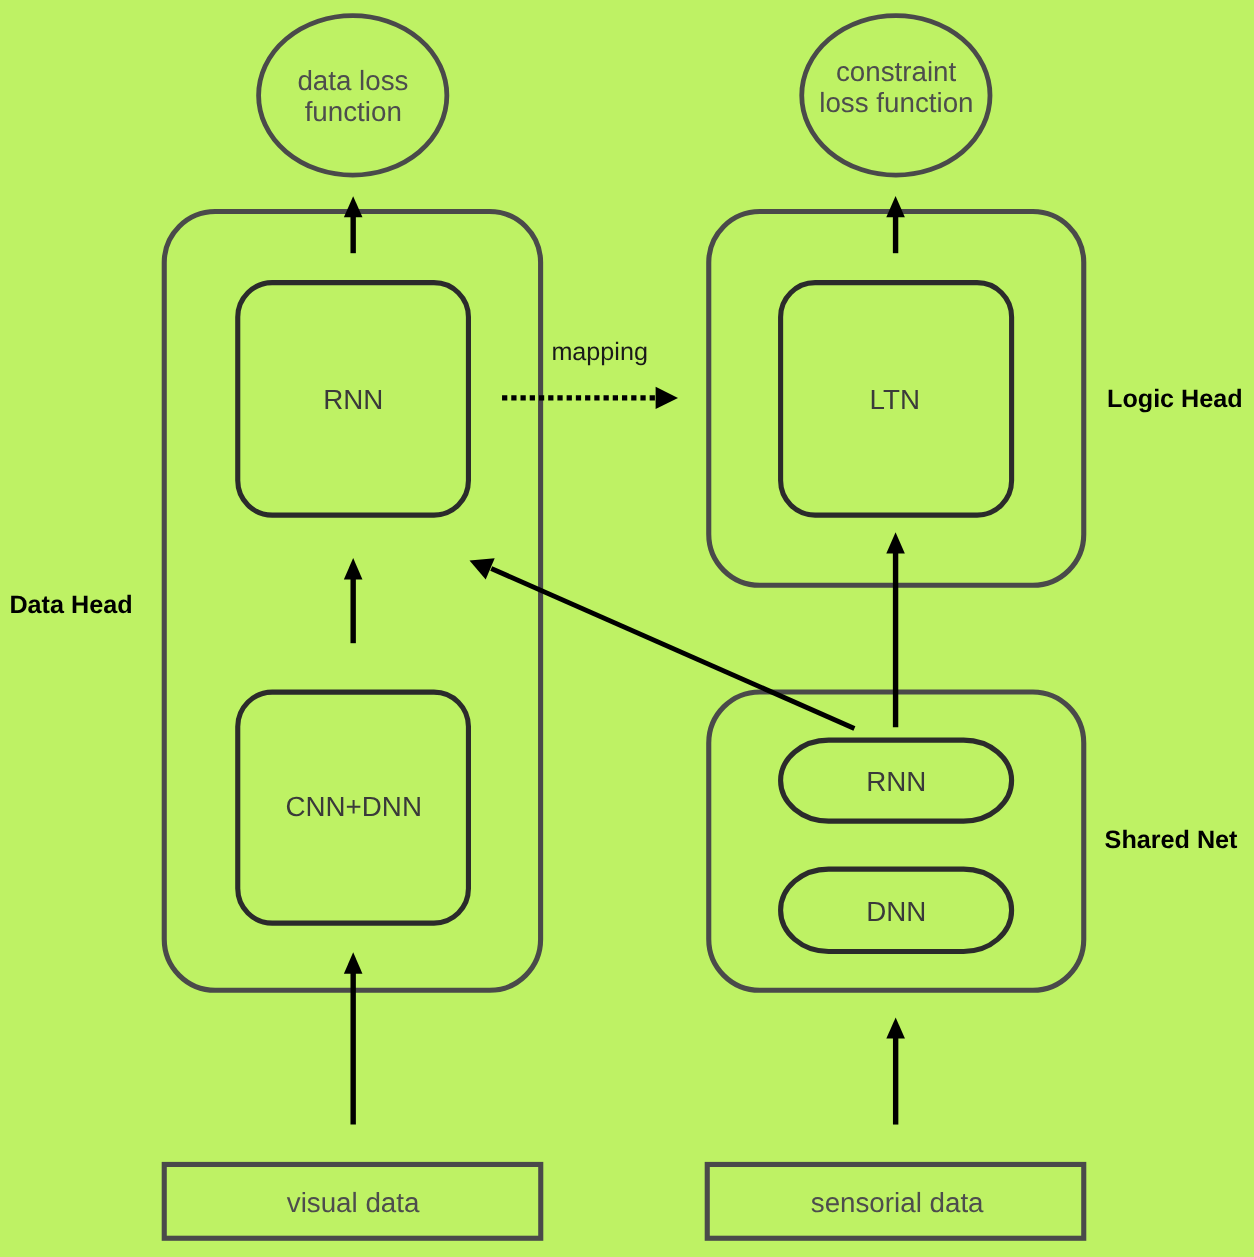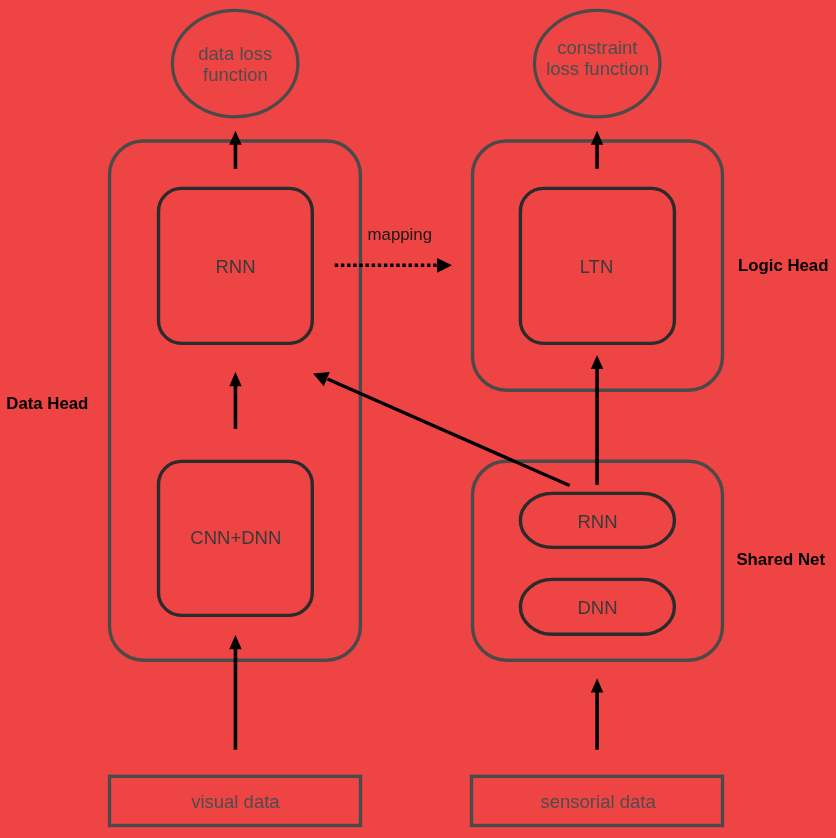--- a/index.html
+++ b/index.html
@@ -1,17 +1,17 @@
 <!DOCTYPE html>
 <html><head>
 <meta charset="utf-8">
 <style>
   html,body{margin:0;padding:0;background:#ffffff;}
   body{width:836px;height:838px;overflow:hidden;font-family:"Liberation Sans",sans-serif;}
-  #stage{position:relative;width:836px;height:838px;background:#ef4444;}
+  #stage{position:relative;width:836px;height:838px;background:#bef264;}
   svg#canvas{position:absolute;left:0;top:0;}
   text{font-family:"Liberation Sans",sans-serif;}
   .node-text{font-size:18.5px;fill:#4d4d4d;}
   .module-text{font-size:18.5px;fill:#3a3a3a;}
   .bold-label{font-size:16.8px;font-weight:bold;fill:#000000;}
   .map-label{font-size:16.8px;fill:#1a1a1a;}
 </style>
 </head>
 <body>
 

